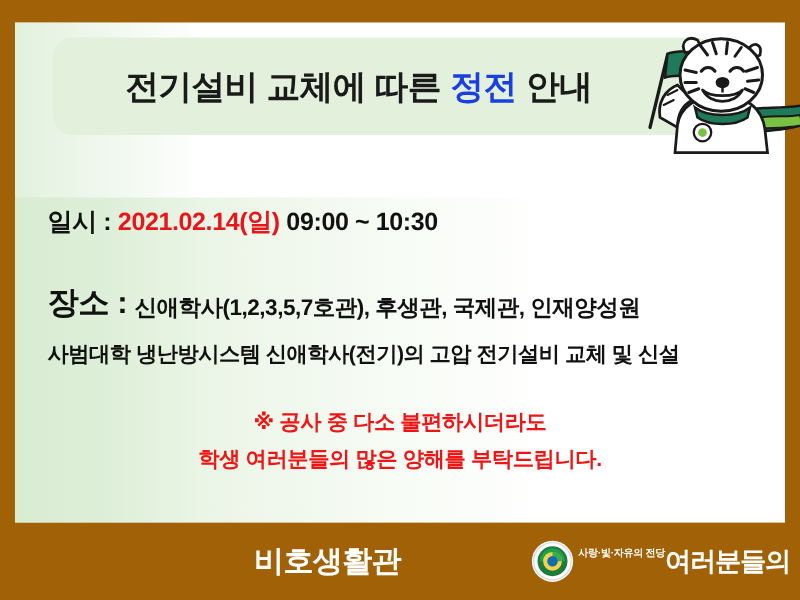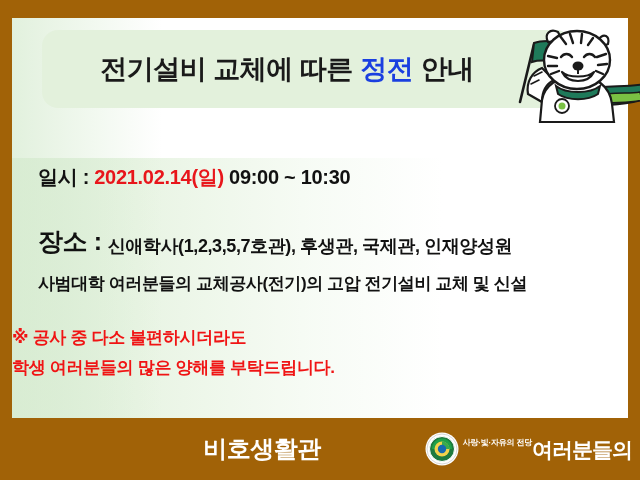--- a/index.html
+++ b/index.html
@@ -72,21 +72,21 @@
   }
   #place-label{font-size:25px;font-weight:bold;margin-right:6px;}
   #place-detail{
     left:26px;top:254px;
     font-size:17px;font-weight:bold;letter-spacing:-0.4px;
   }
 
   
   #apology{
     position:absolute;left:0;top:305px;width:100%;
-    text-align:left;z-index:3;color:#f01414;
+    text-align:center;z-index:3;color:#f01414;
     font-size:17px;font-weight:bold;line-height:1.75;
     letter-spacing:-0.3px;
   }
   #apology div{white-space:nowrap;}
 
   
   #footer{
     position:absolute;left:0;bottom:0;width:640px;height:62px;
     z-index:4;
   }
@@ -132,21 +132,21 @@
       <span>일시 :</span>
       <span class="red">2021.02.14(일)</span>
       <span>09:00 ~ 10:30</span>
     </div>
 
     <div class="line" id="place-line">
       <span id="place-label">장소 :</span>
       <span>신애학사(1,2,3,5,7호관), 후생관, 국제관, 인재양성원</span>
     </div>
 
-    <div class="line" id="place-detail">사범대학 여러분들의 교체공사(전기)의 고압 전기설비 교체 및 신설</div>
+    <div class="line" id="place-detail">사범대학 냉난방시스템 신애학사(전기)의 고압 전기설비 교체 및 신설</div>
 
     <div id="apology">
       <div>※ 공사 중 다소 불편하시더라도</div>
       <div>학생 여러분들의 많은 양해를 부탁드립니다.</div>
     </div>
   </div>
 
   <div id="mascot">
     <svg viewBox="0 0 150 110" xmlns="http://www.w3.org/2000/svg">
 

